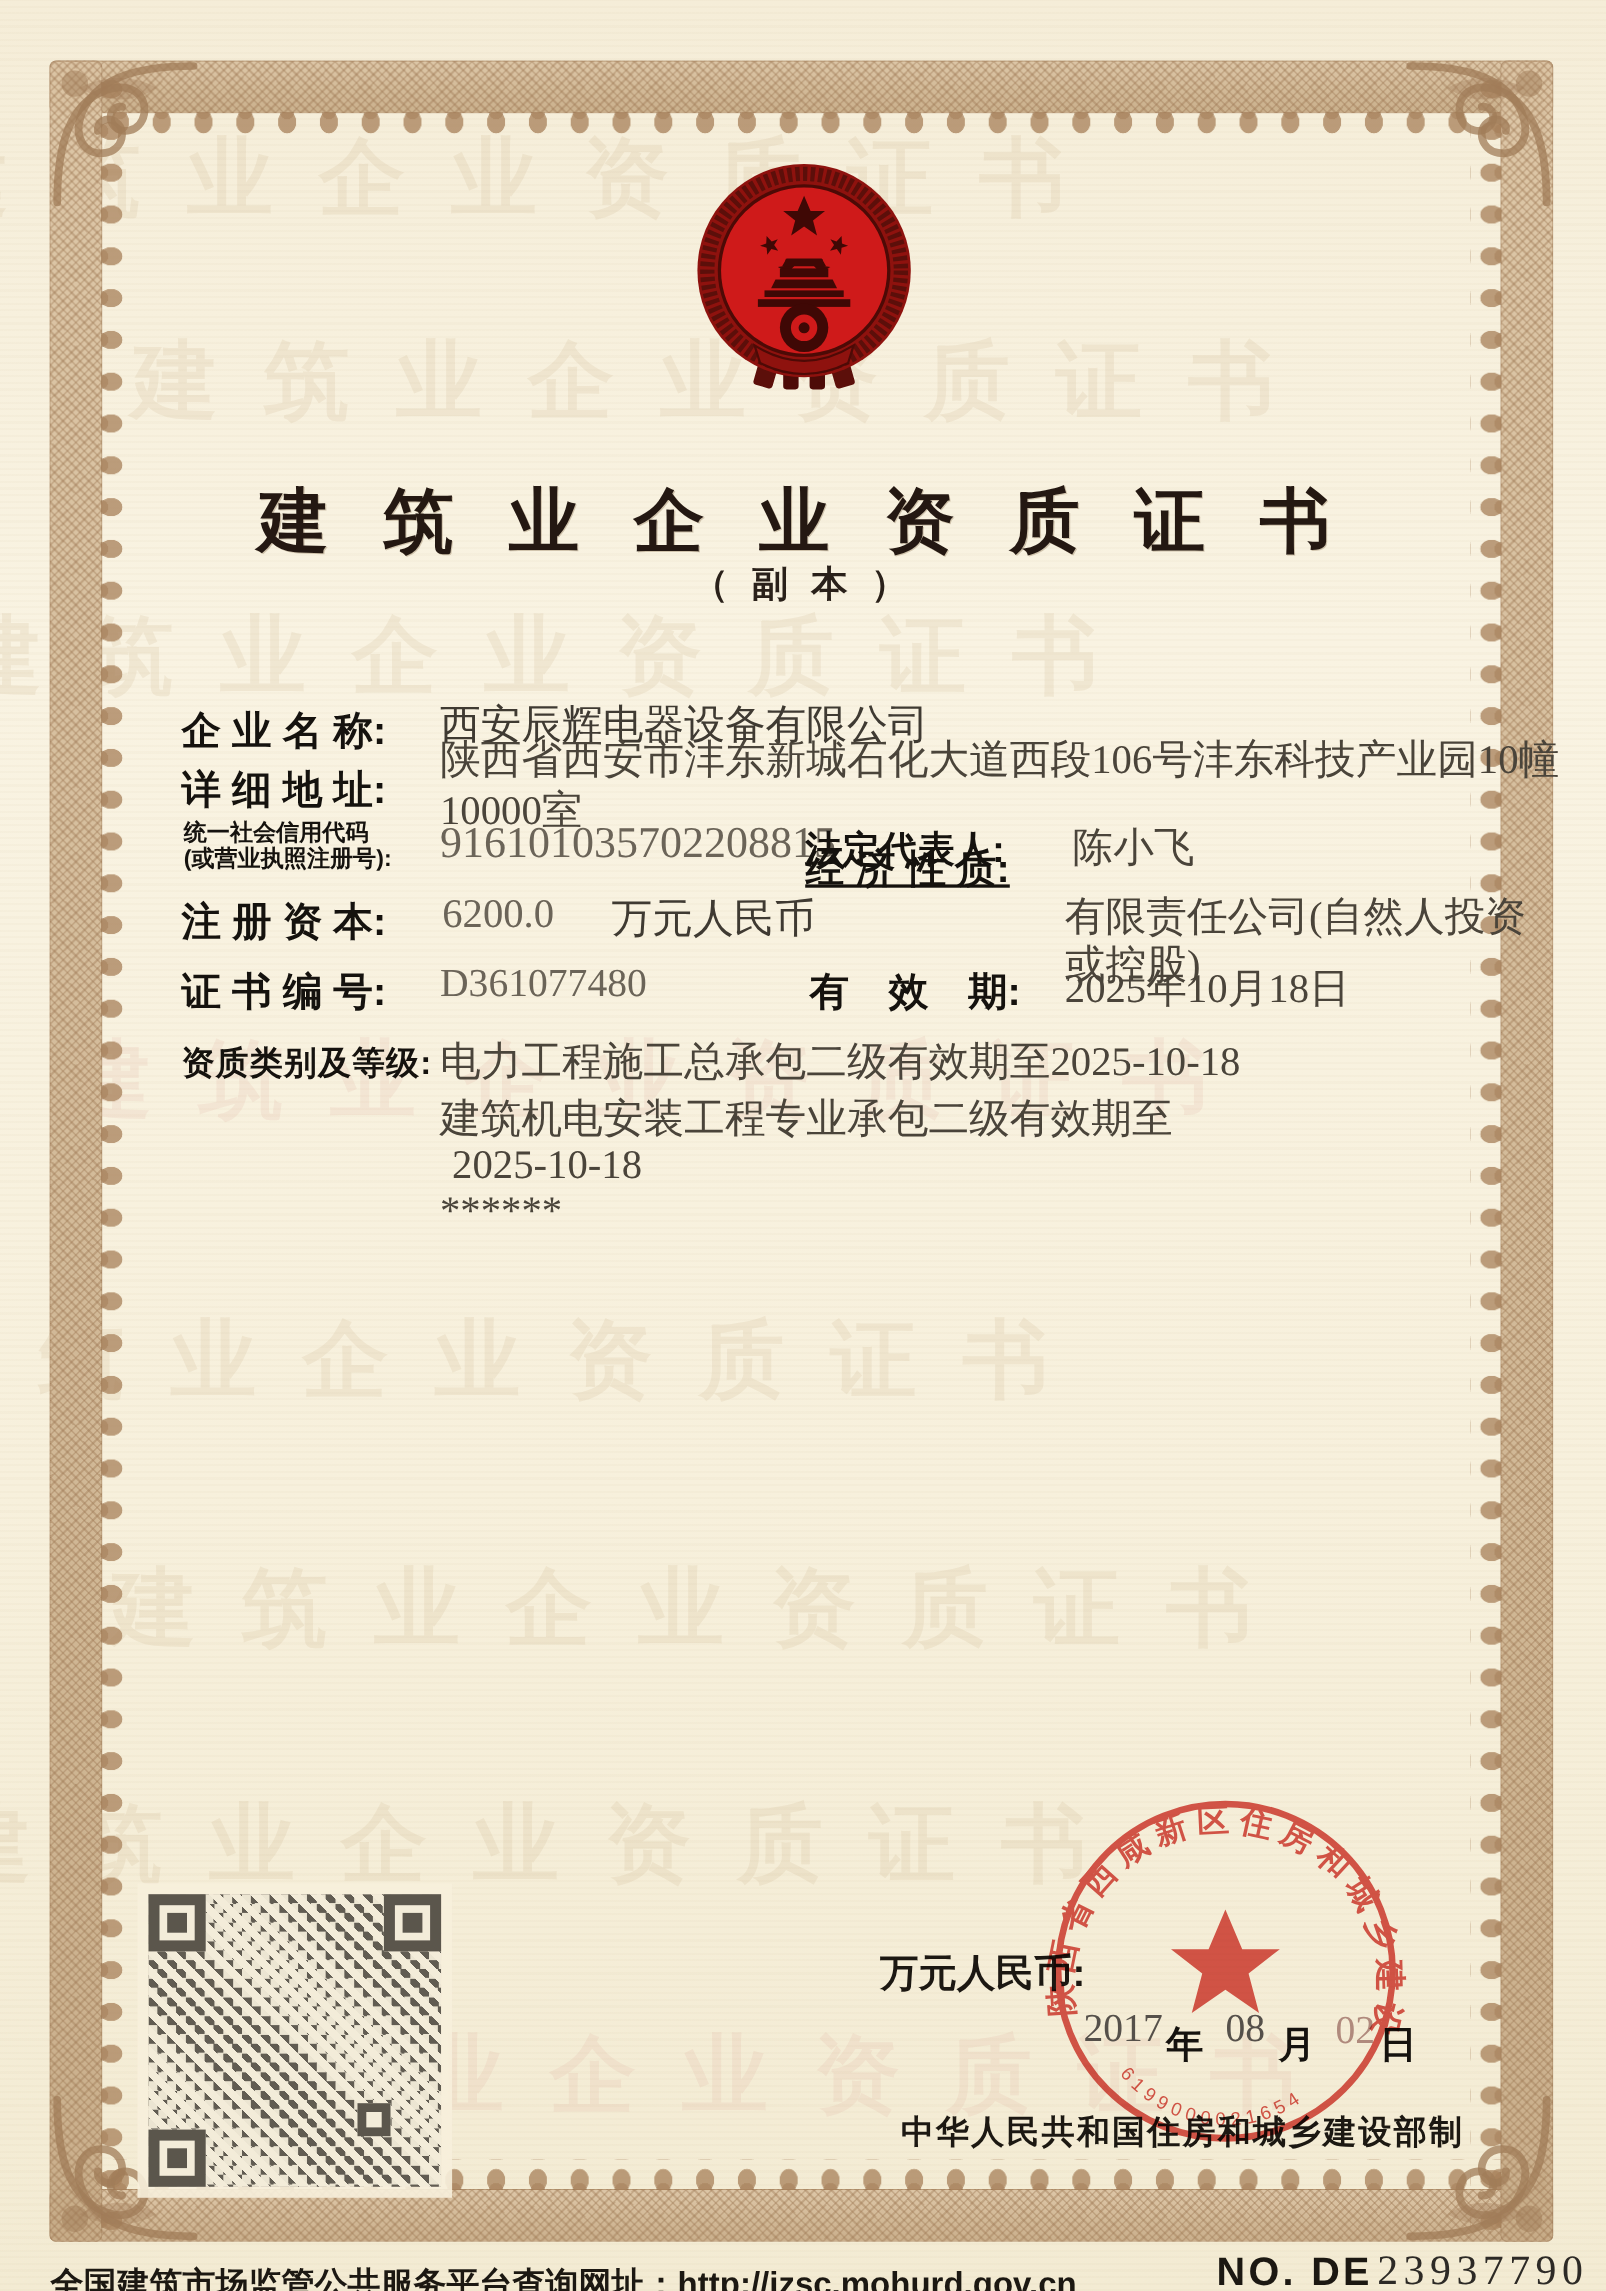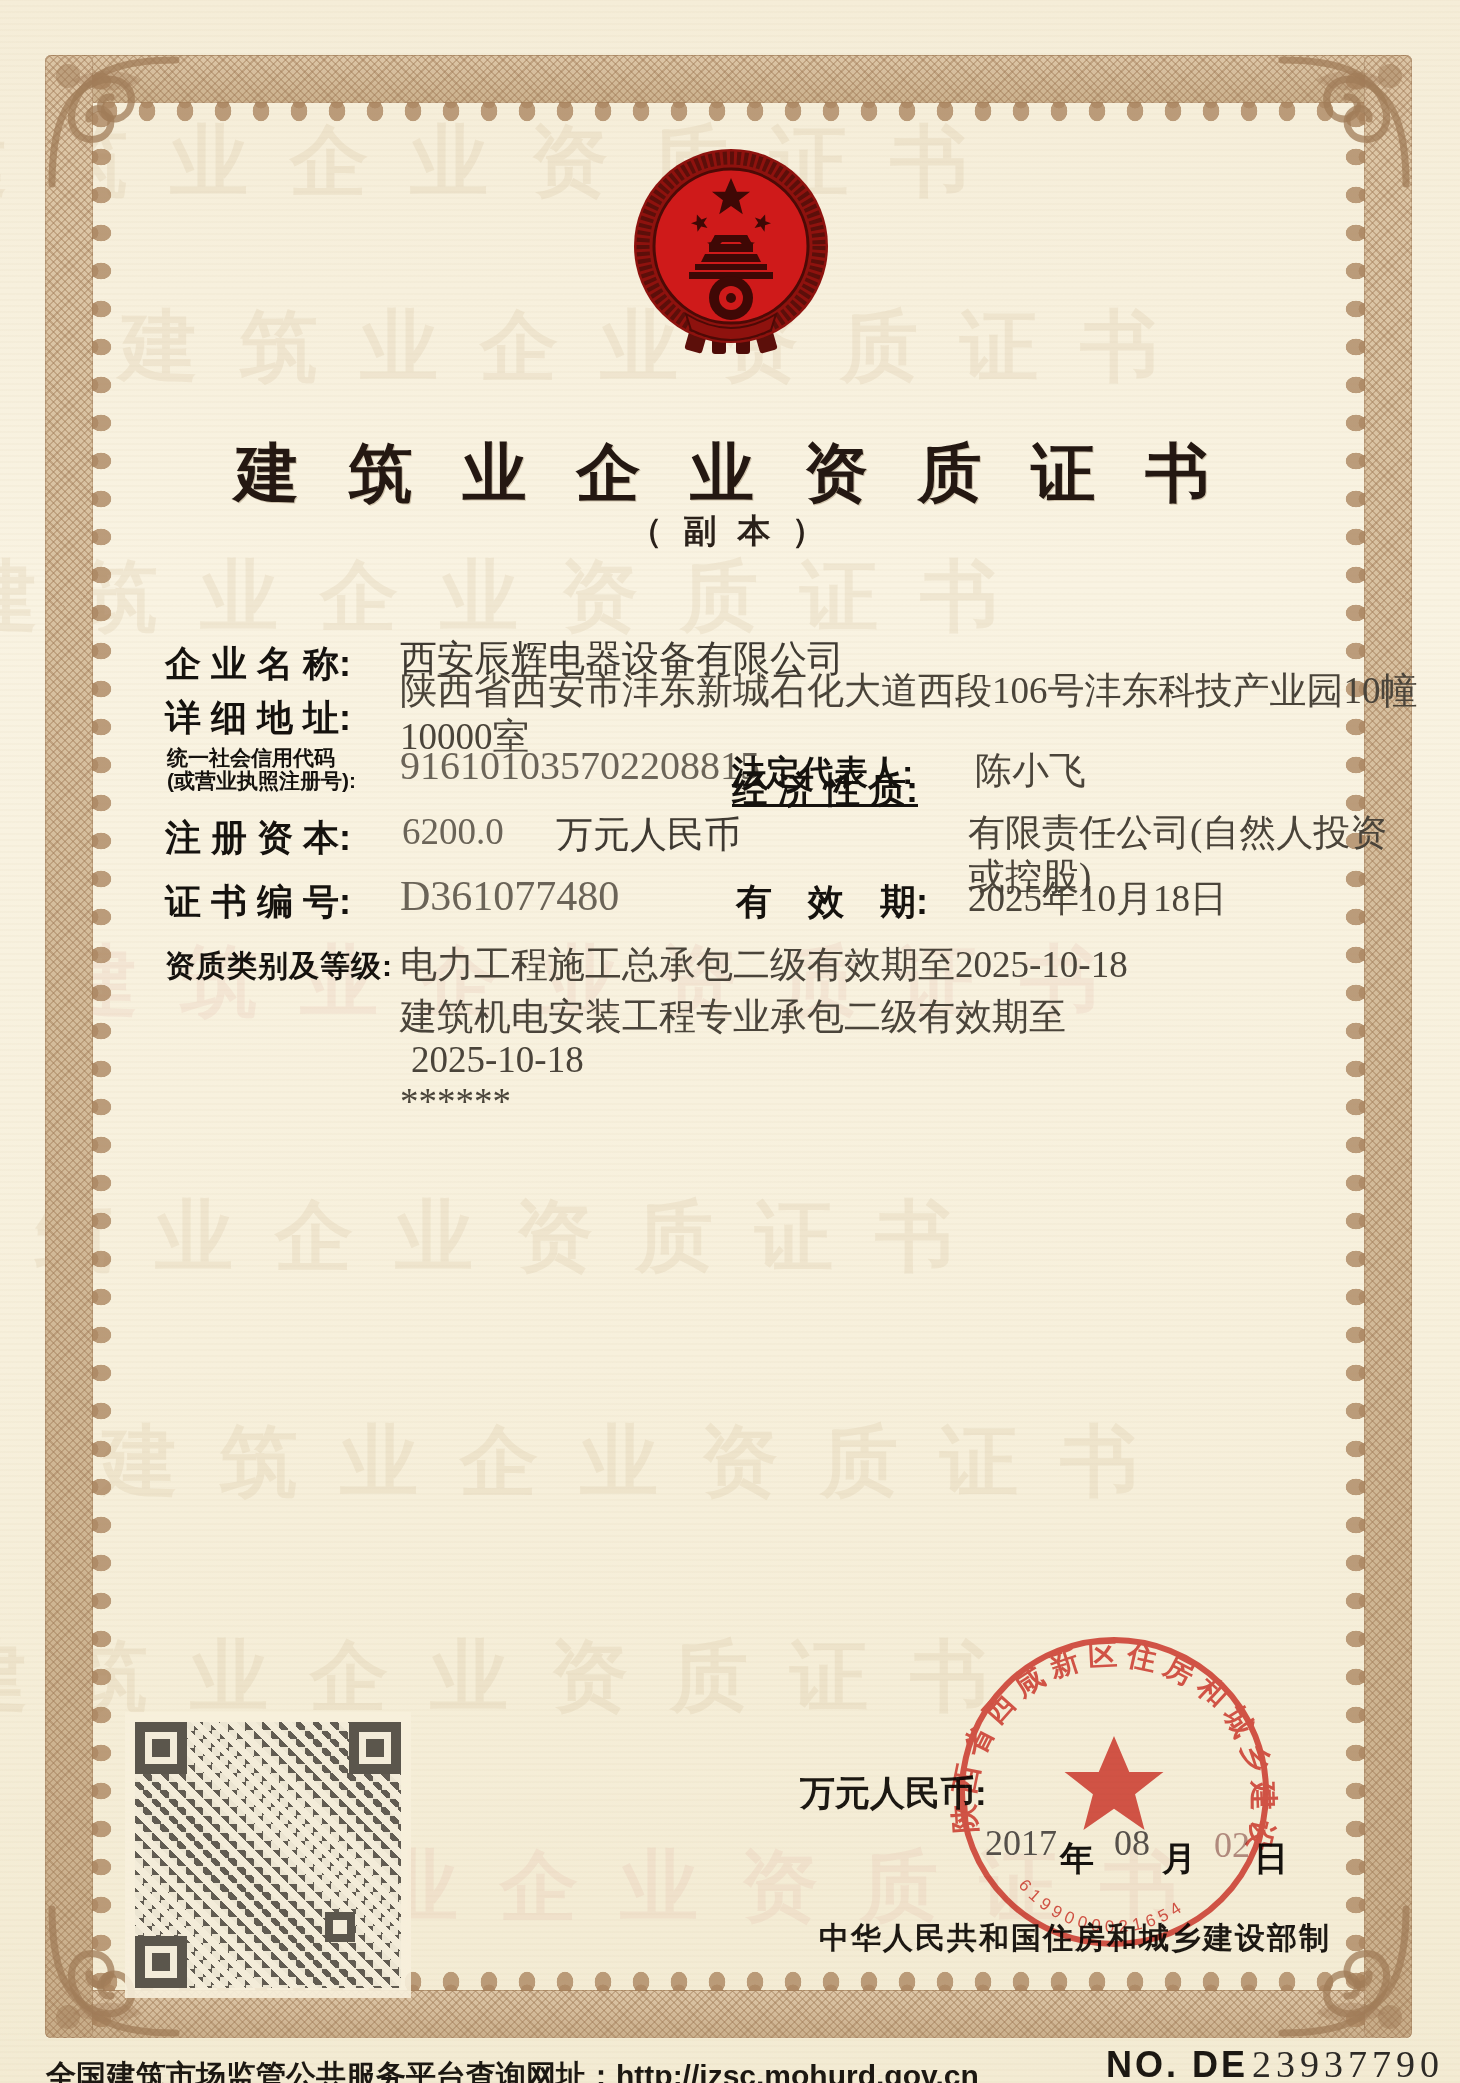--- a/index.html
+++ b/index.html
@@ -198,21 +198,21 @@
   <div class="val" style="left:975px;top:746px;">陈小飞</div>
 
   <div class="lab" style="left:165px;top:814px;">注 册 资 本:</div>
   <div class="val num" style="left:402px;top:810px;">6200.0</div>
   <div class="val" style="left:556px;top:810px;color:#3f3a32;">万元人民币</div>
   <div class="lab" style="left:732px;top:766px;text-decoration:underline;">经 济 性 质:</div>
   <div class="val" style="left:968px;top:808px;">有限责任公司(自然人投资</div>
   <div class="val" style="left:968px;top:852px;">或控股)</div>
 
   <div class="lab" style="left:165px;top:878px;">证 书 编 号:</div>
-  <div class="val num" style="left:400px;top:872px;font-size:42px;">D361077480</div>
+  <div class="val num" style="left:400px;top:872px;font-size:36px;">D361077480</div>
   <div class="lab" style="left:736px;top:878px;">有　效　期:</div>
   <div class="val" style="left:968px;top:874px;">2025年10月18日</div>
 
   <div class="lab q" style="left:165px;top:946px;">资质类别及等级:</div>
   <div class="val" style="left:400px;top:940px;">电力工程施工总承包二级有效期至2025-10-18</div>
   <div class="val" style="left:400px;top:992px;">建筑机电安装工程专业承包二级有效期至</div>
   <div class="val" style="left:400px;top:1038px;margin-left:11px;">2025-10-18</div>
   <div class="val" style="left:400px;top:1080px;">******</div>
 
   <div class="qr">

